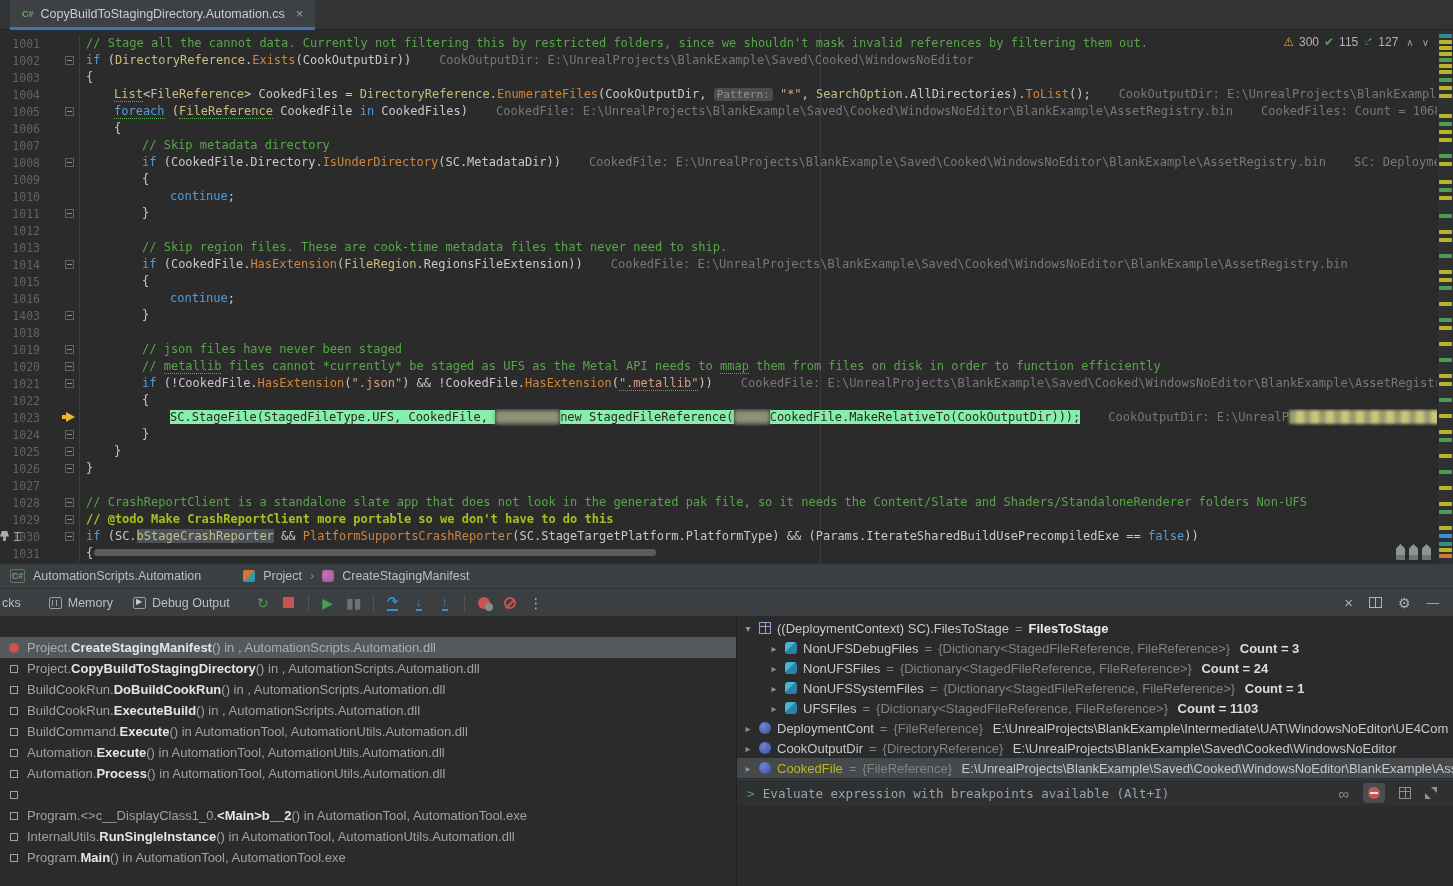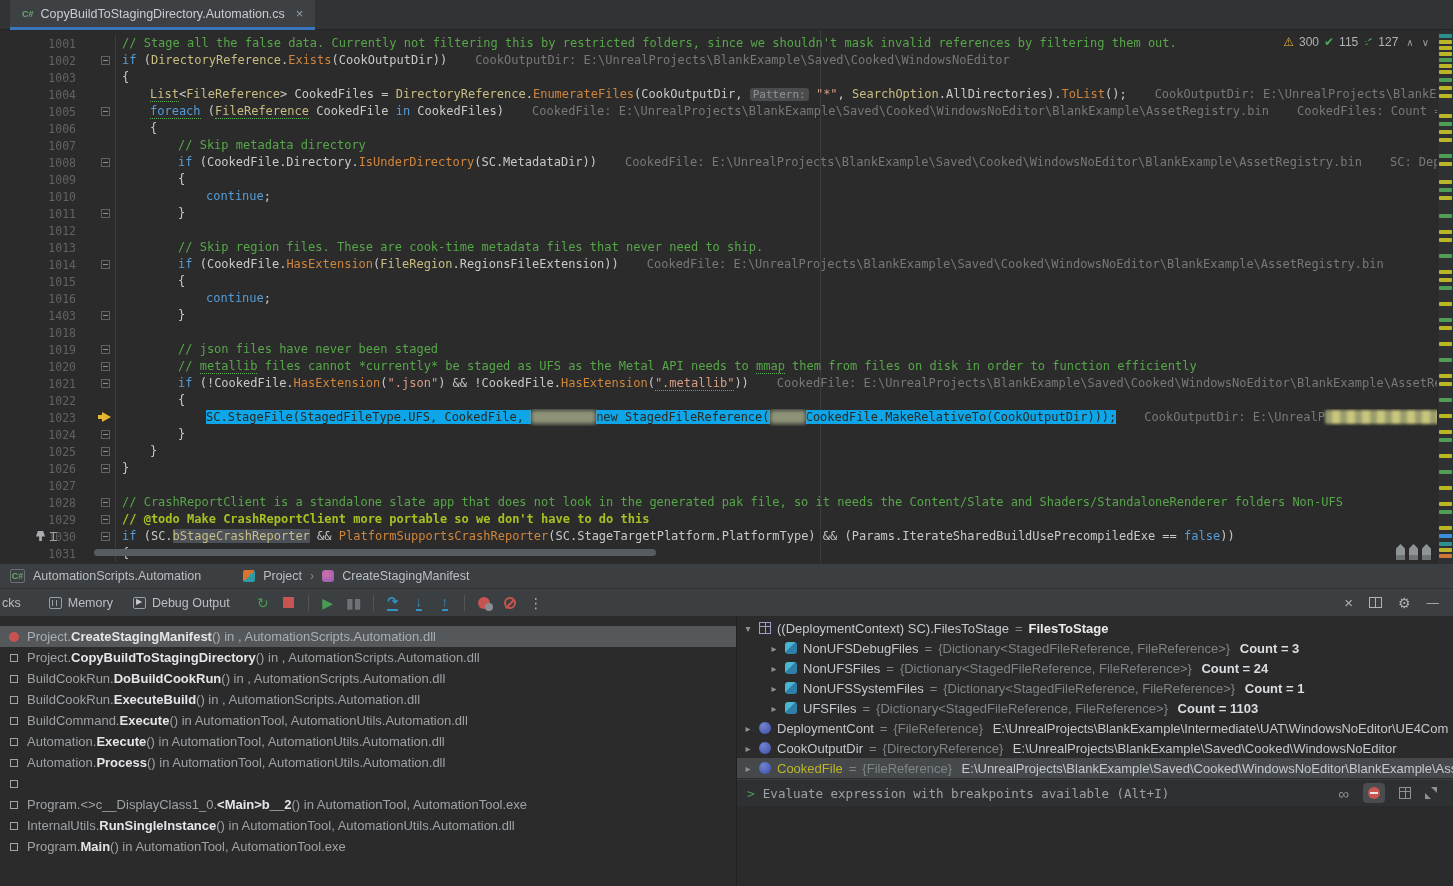--- a/index.html
+++ b/index.html
@@ -11,41 +11,41 @@
   #tabbar{position:absolute;left:0;top:0;width:100%;height:30px;background:#313335;border-bottom:1px solid #232425;}
   .tab{position:absolute;left:10px;top:0;height:30px;display:flex;align-items:center;gap:7px;
        padding:0 12px;background:#3E4143;border-bottom:3px solid #3B74B8;color:#C8CCD0;font-size:12.5px;}
   .csicon{font-size:9px;font-weight:bold;color:#68A86C;letter-spacing:0;}
   .tabclose{color:#9AA0A6;font-size:13px;margin-left:4px;cursor:default;}
 
   
   #editor{position:absolute;left:0;top:30px;width:1453px;height:533px;background:#2B2B2B;overflow:hidden;}
   #marginguide{position:absolute;left:820px;top:0;width:1px;height:100%;background:#3a3c3e;}
   #code{position:absolute;left:0;top:5px;width:100%;}
-  .cl{display:flex;height:17px;align-items:center;margin-left:36px;}
+  .cl{display:flex;height:17px;align-items:center;}
   .ln{width:46px;text-align:right;color:#606366;font:11.5px "DejaVu Sans Mono",monospace;padding-right:6px;flex:none;}
   .gx{width:34px;height:17px;position:relative;border-right:1px solid #3B3E40;flex:none;}
   .fold{position:absolute;right:5px;top:4px;width:9px;height:9px;border:1px solid #5E6366;background:#2B2B2B;}
   .fold:after{content:"";position:absolute;left:1px;right:1px;top:3px;height:1px;background:#8A8F93;}
   .execarrow{position:absolute;right:4px;top:3px;width:0;height:0;border-left:9px solid #E8B732;
              border-top:5px solid transparent;border-bottom:5px solid transparent;}
   .execarrow:before{content:"";position:absolute;left:-13px;top:-2px;width:5px;height:4px;background:#E8B732;}
   .mini-paint{position:absolute;left:-46px;top:3px;width:9px;height:10px;background:#A9ADB1;
               clip-path:polygon(20% 0,80% 0,100% 55%,65% 55%,65% 100%,35% 100%,35% 55%,0 55%);}
   .mini-ibeam{position:absolute;left:-32px;top:4px;width:7px;height:9px;border-top:1px solid #9AA0A6;
               border-bottom:1px solid #9AA0A6;}
   .mini-ibeam:after{content:"";position:absolute;left:3px;top:0;width:1px;height:7px;background:#9AA0A6;}
   .code{white-space:pre;font:12px "DejaVu Sans Mono",monospace;flex:1;overflow:hidden;height:17px;line-height:17px;}
   .cm{color:#57A64A;} .todo{color:#A8C023;font-weight:bold;}
   .kw{color:#569CD6;} .ty{color:#C8BE82;} .mt{color:#D0853C;} .st{color:#D69D85;} .pl{color:#C8C8C8;}
   .hint{color:#787878;}
   .sp{display:inline-block;width:28px;}
   .badge{background:#4A4C4E;color:#8F9498;border-radius:3px;padding:0 3px;font-size:11px;}
   .sq{border-bottom:1px dotted #55B04F;}
-  .xc{background:#0ea5e9;color:#2a2a21;} 
+  .xc{background:#86efac;color:#2a2a21;} 
   .xblur{background:#8E9378;color:transparent;filter:blur(2px);border-radius:2px;}
   .xtip{background:repeating-linear-gradient(90deg,#9a9c6c 0 7px,#C9C77E 7px 15px);filter:blur(1.5px);border-radius:2px;color:transparent;}
   .hlid{background:#4B5059;color:#C8BE82;}
 
   
   #inspect{position:absolute;right:24px;top:5px;display:flex;align-items:center;gap:5px;font-size:12px;color:#AFB3B6;}
   .w-tri{color:#E8B735;font-size:12px;} .w-chk{color:#4FA55B;font-size:12px;}
   .w-chk2{color:#4FA55B;font-size:12px;position:relative;}
   .w-chk2:after{content:"";position:absolute;left:-1px;top:6px;width:13px;height:1.5px;background:#2B2B2B;transform:rotate(-20deg);}
   .w-nav{color:#9AA0A6;font-size:10px;margin-left:3px;}
@@ -84,21 +84,21 @@
   .circle-r{width:12px;height:12px;border-radius:50%;background:#C75450;position:relative;}
   .circle-r.two:after{content:"";position:absolute;right:-3px;bottom:-2px;width:8px;height:8px;border-radius:50%;background:#8A8E92;}
   .circle-muted{width:12px;height:12px;border-radius:50%;border:2px solid #C75450;position:relative;}
   .circle-muted:after{content:"";position:absolute;left:-2px;top:4px;width:12px;height:2px;background:#C75450;transform:rotate(-45deg);}
   #dbgright{margin-left:auto;display:flex;align-items:center;gap:16px;padding-right:14px;color:#AFB3B6;}
   .lay-ic{width:13px;height:11px;border:1px solid #AFB3B6;position:relative;}
   .lay-ic:after{content:"";position:absolute;left:5px;top:0;bottom:0;width:1px;background:#AFB3B6;}
 
   
   #debug{position:absolute;left:0;top:616px;width:100%;height:270px;background:#2B2B2B;}
-  #frames{position:absolute;left:0;top:0;width:736px;height:100%;overflow:hidden;padding-top:10px;}
+  #frames{position:absolute;left:0;top:0;width:736px;height:100%;overflow:hidden;padding-top:21px;}
   .frow{height:21px;display:flex;align-items:center;gap:8px;padding-left:9px;font-size:13px;color:#9DA2A6;white-space:nowrap;}
   .frow.sel{background:#55585A;color:#A9AEB2;}
   .frow b{color:#E3E5E8;font-weight:bold;}
   .f-bp{width:10px;height:10px;border-radius:50%;background:#C75450;flex:none;}
   .f-sq{width:8px;height:8px;border:1px solid #9FA4A8;flex:none;margin:0 1px;}
   #vsplit{position:absolute;left:736px;top:0;width:1px;height:100%;background:#1f2123;}
 
   #vars{position:absolute;left:737px;top:0;width:716px;height:100%;overflow:hidden;padding-top:2px;}
   .vrow{height:20px;display:flex;align-items:center;gap:6px;padding-left:6px;font-size:13px;color:#C4C8CC;white-space:nowrap;}
   .vrow.sel{background:#46494B;}
@@ -143,21 +143,21 @@
       <span class="tabclose">×</span>
     </div>
   </div>
 
   <div id="editor">
     <div id="marginguide"></div>
     <div id="code">
         <div class="cl">
           <span class="ln">1001</span>
           <span class="gx"></span>
-          <span class="code" style="padding-left: 6px;"><span class="cm">// Stage all the false data. Currently not filtering this by restricted folders, since we shouldn't mask invalid references by filtering them out.</span></span>
+          <span class="code" style="padding-left: 6px;"><span class="cm">// Stage all the cannot data. Currently not filtering this by restricted folders, since we shouldn't mask invalid references by filtering them out.</span></span>
         </div>
         <div class="cl">
           <span class="ln">1002</span>
           <span class="gx">
             <span class="fold"></span>
           </span>
           <span class="code" style="padding-left: 6px;"><span class="kw">if</span><span class="pl"> (</span><span class="ty">DirectoryReference</span><span class="pl">.</span><span class="mt">Exists</span><span class="pl">(CookOutputDir))</span><span class="sp"></span><span class="hint">CookOutputDir: E:\UnrealProjects\BlankExample\Saved\Cooked\WindowsNoEditor</span></span>
         </div>
         <div class="cl">
           <span class="ln">1003</span>

